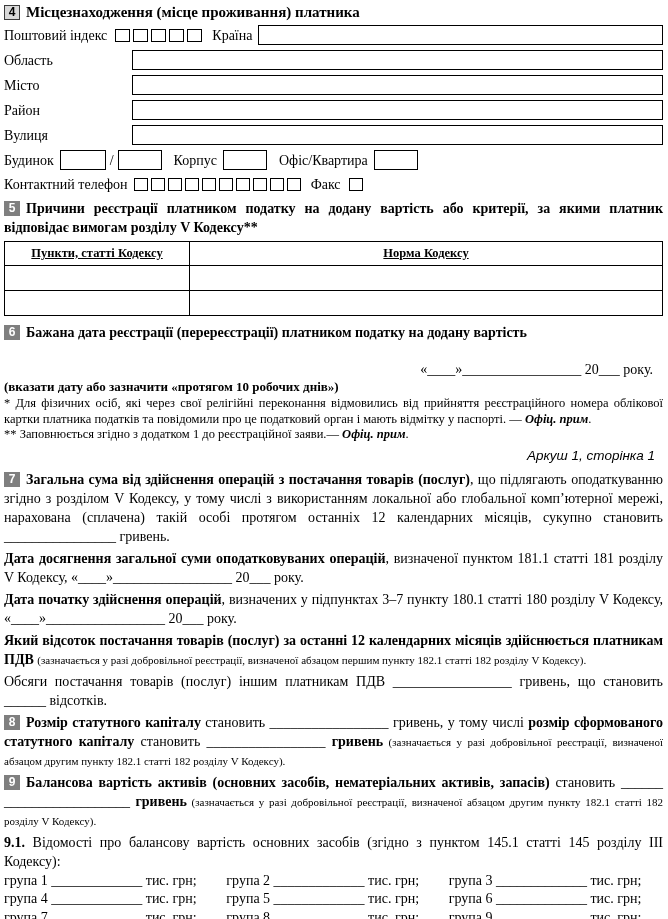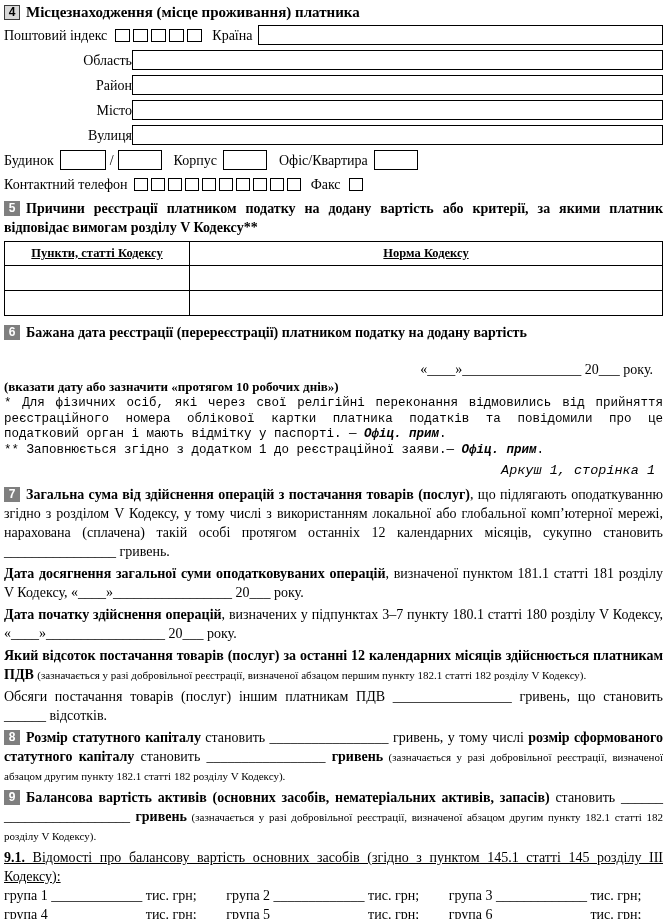--- a/index.html
+++ b/index.html
@@ -18,21 +18,21 @@
     font-family:"Liberation Sans", sans-serif; font-weight:bold;
     font-size:12px; line-height:15px; text-align:center;
     vertical-align:1px; margin-right:6px;
   }
   .badge.light { background:#d9d9d9; color:#000; border:1px solid #3a3a3a; line-height:13px; }
 
   .sec-title { font-weight:bold; }
   .hdr4 { font-size:15px; line-height:20px; margin-bottom:3px; }
 
   .addr-row { display:flex; align-items:center; margin-bottom:5px; }
-  .addr-label { flex:none; width:128px;text-align:right; }
+  .addr-label { flex:none; width:128px; }
   .addr-input { border:1px solid #000; height:20px; background:#fff; }
   .grow { flex:1; }
   .w46 { width:46px; flex:none; } .w44 { width:44px; flex:none; }
   .boxes { display:flex; gap:3px; flex:none; align-items:center; }
   .cbox { width:15px; height:13px; border:1px solid #000; flex:none; }
   .cbox.ph { width:14px; } .ml8{margin-left:8px;} .ml10{margin-left:10px;} .ml12{margin-left:12px;} .mr6{margin-right:6px;} .mr8{margin-right:8px;text-align:center;}
   .slash{ margin:0 4px; }
 
   .para { margin:0 0 3px 0; text-align:justify; }
   .b { font-weight:bold;margin-top:10px; }
@@ -40,23 +40,23 @@
 
   .code-table { width:100%; border-collapse:collapse; margin:4px 0 7px 0; table-layout:fixed; }
   .code-table th, .code-table td { border:1px solid #000; padding:0 4px; }
   .code-table th { font-size:12.5px; height:24px; text-align:center;text-decoration:underline; }
   .code-table td { height:25px; }
   .col-points { width:185px; }
 
   .date-right { text-align:right; padding-right:10px; margin:1px 0; }
   .hint-right { text-align:left; font-weight:bold; font-size:13px; line-height:14px; margin-bottom:2px; }
 
-  .fn { font-family:Liberation Mono, monospace; font-size:12.5px; line-height:15.5px; text-align:justify; }
+  .fn { font-family:Liberation Serif, serif; font-size:12.5px; line-height:15.5px; text-align:justify; }
   .fn .em { font-weight:bold; font-style:italic; }
-  .marker { font-family:Liberation Mono, monospace; font-style:italic; font-size:13.5px;
+  .marker { font-family:Liberation Sans, sans-serif; font-style:italic; font-size:13.5px;
             text-align:right; padding-right:8px; margin:3px 0 5px 0; }
 
   .groups { display:grid; grid-template-columns:1fr 1fr 1fr; column-gap:8px; line-height:18.5px; }
   .group-item { white-space:nowrap; overflow:hidden; }
 </style>
 </head>
 <body>
 
 <div class="page">
 
@@ -75,25 +75,25 @@
     </span>
     <span class="ml10 mr6">Країна</span>
     <span class="addr-input grow"></span>
   </div>
 
   <div class="addr-row">
     <span class="addr-label">Область</span>
     <span class="addr-input grow"></span>
   </div>
   <div class="addr-row">
+    <span class="addr-label">Місто</span>
+    <span class="addr-input grow"></span>
+  </div>
+  <div class="addr-row">
     <span class="addr-label">Район</span>
-    <span class="addr-input grow"></span>
-  </div>
-  <div class="addr-row">
-    <span class="addr-label">Місто</span>
     <span class="addr-input grow"></span>
   </div>
   <div class="addr-row">
     <span class="addr-label">Вулиця</span>
     <span class="addr-input grow"></span>
   </div>
 
   <div class="addr-row">
     <span class="mr6">Будинок</span>
     <span class="addr-input w46"></span>
@@ -174,21 +174,21 @@
   </p>
 
   <p class="para">
     <span class="badge">8</span><span class="b">Розмір статутного капіталу</span><span> становить _________________ гривень, у тому числі </span><span class="b">розмір сформованого статутного капіталу</span><span> становить _________________ </span><span class="b">гривень</span><span class="small"> (зазначається у разі добровільної реєстрації, визначеної абзацом другим пункту 182.1 статті 182 розділу V Кодексу).</span>
   </p>
 
   <p class="para">
     <span class="badge">9</span><span class="b">Балансова вартість активів (основних засобів, нематеріальних активів, запасів)</span><span> становить ______ </span><span>__________________ </span><span class="b">гривень</span><span class="small"> (зазначається у разі добровільної реєстрації, визначеної абзацом другим пункту 182.1 статті 182 розділу V Кодексу).</span>
   </p>
 
-  <p class="para" style="margin-bottom:1px;text-decoration:underline;">
+  <p class="para" style="margin-bottom:1px;">
     <span class="b">9.1.</span><span> Відомості про балансову вартість основних засобів (згідно з пунктом 145.1 статті 145 розділу III Кодексу):</span>
   </p>
   <div class="groups">
     <div class="group-item">група 1 _____________ тис. грн;</div>
     <div class="group-item">група 2 _____________ тис. грн;</div>
     <div class="group-item">група 3 _____________ тис. грн;</div>
     <div class="group-item">група 4 _____________ тис. грн;</div>
     <div class="group-item">група 5 _____________ тис. грн;</div>
     <div class="group-item">група 6 _____________ тис. грн;</div>
     <div class="group-item">група 7 _____________ тис. грн;</div>

